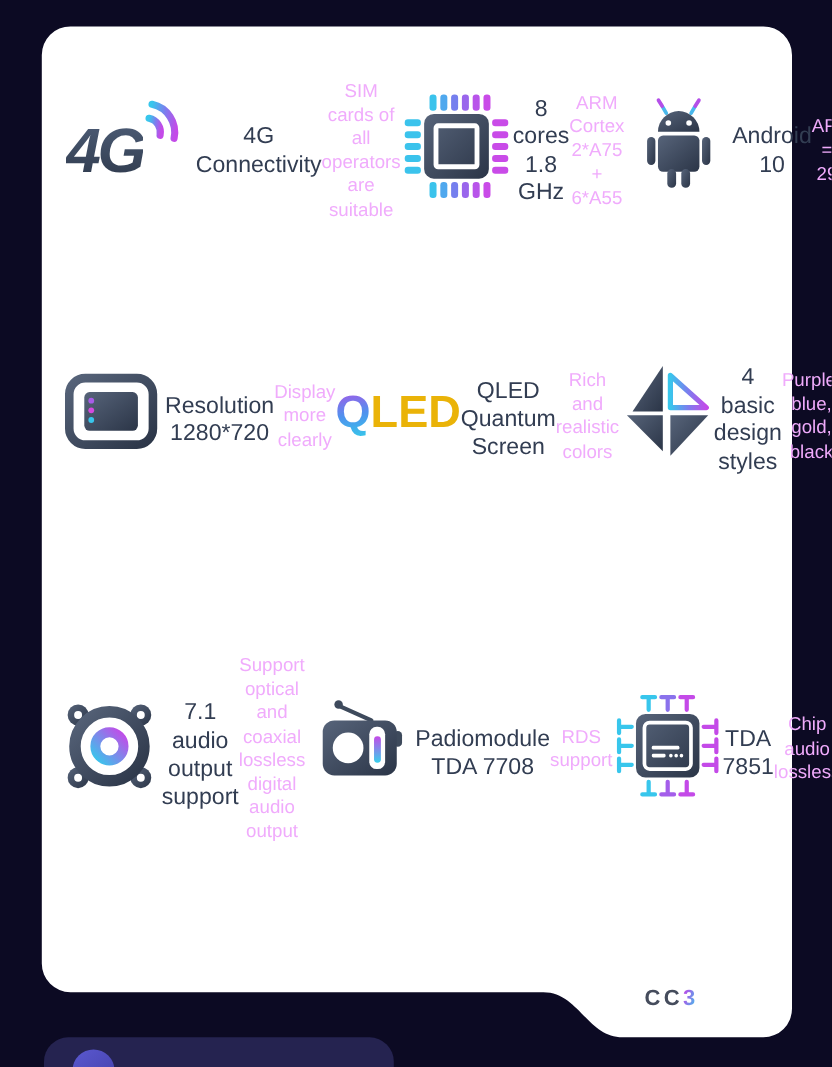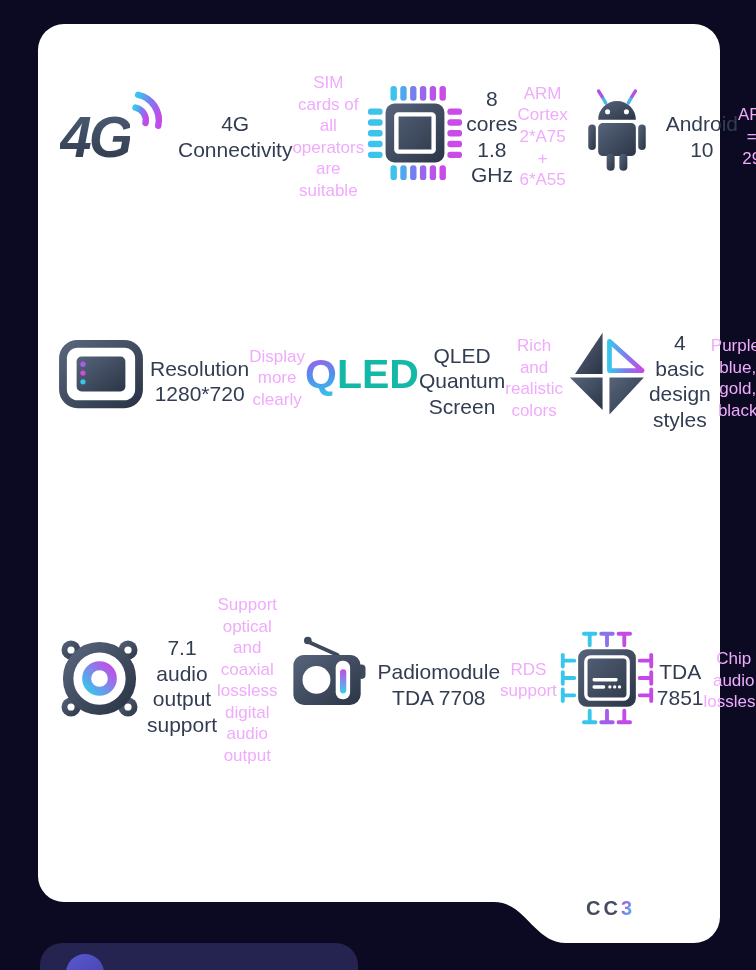--- a/index.html
+++ b/index.html
@@ -45,21 +45,21 @@
     -webkit-background-clip:text;background-clip:text;color:transparent;
   }
   .fourg-arcs{position:absolute;right:2px;top:-4px;transform:rotate(12deg);}
 
   
   .qled-logo{display:flex;align-items:baseline;font-weight:bold;font-size:41px;letter-spacing:0px;}
   .qled-q{
     background:linear-gradient(170deg,#a05ce8 12%,#4f92ee 55%,#38c4ea 95%);
     -webkit-background-clip:text;background-clip:text;color:transparent;
   }
-  .qled-led{color:#14b8a6;text-align:right;}
+  .qled-led{color:#eab308;text-align:right;}
 
   
   .cc-logo{
     position:absolute;left:586px;top:897px;display:flex;
     font-size:20px;font-weight:bold;letter-spacing:3px;color:#454c5c;
   }
   .cc-three{
     background:linear-gradient(110deg,#b44fe8 15%,#3ac8ec 85%);
     -webkit-background-clip:text;background-clip:text;color:transparent;
   }

